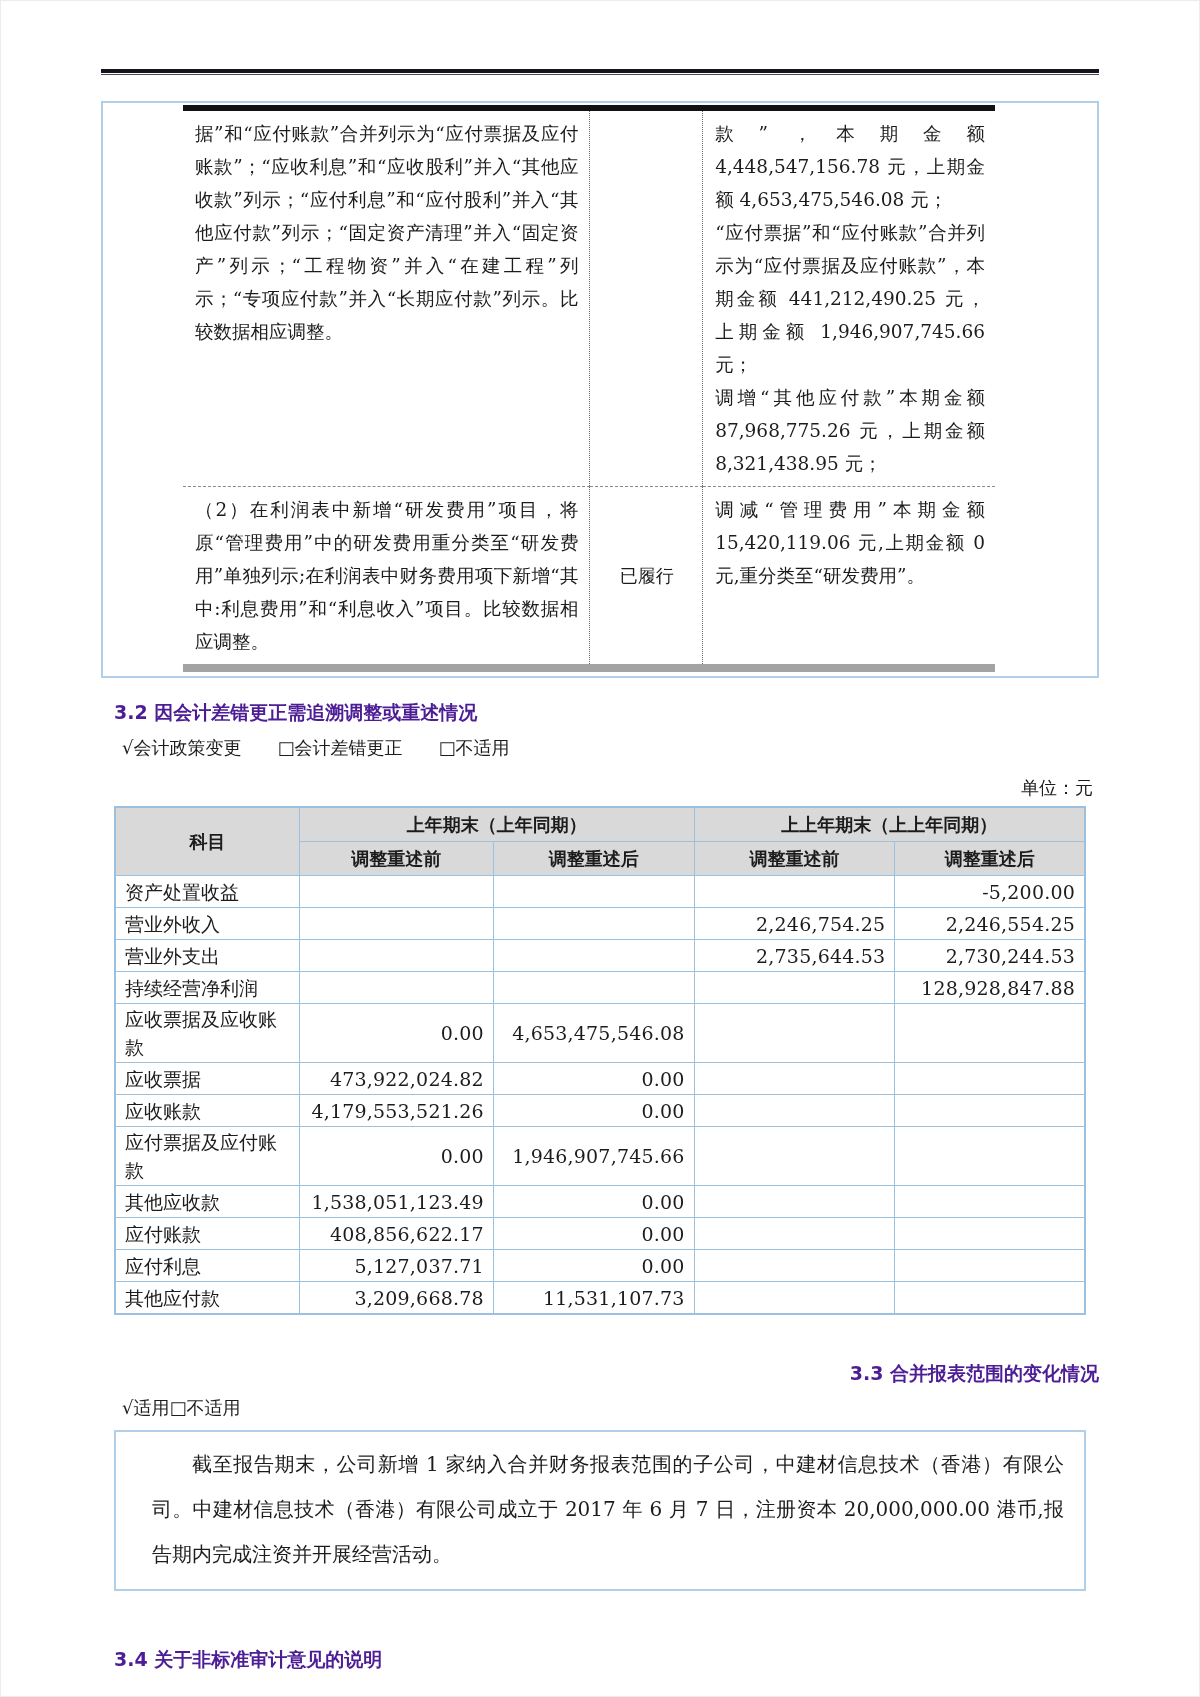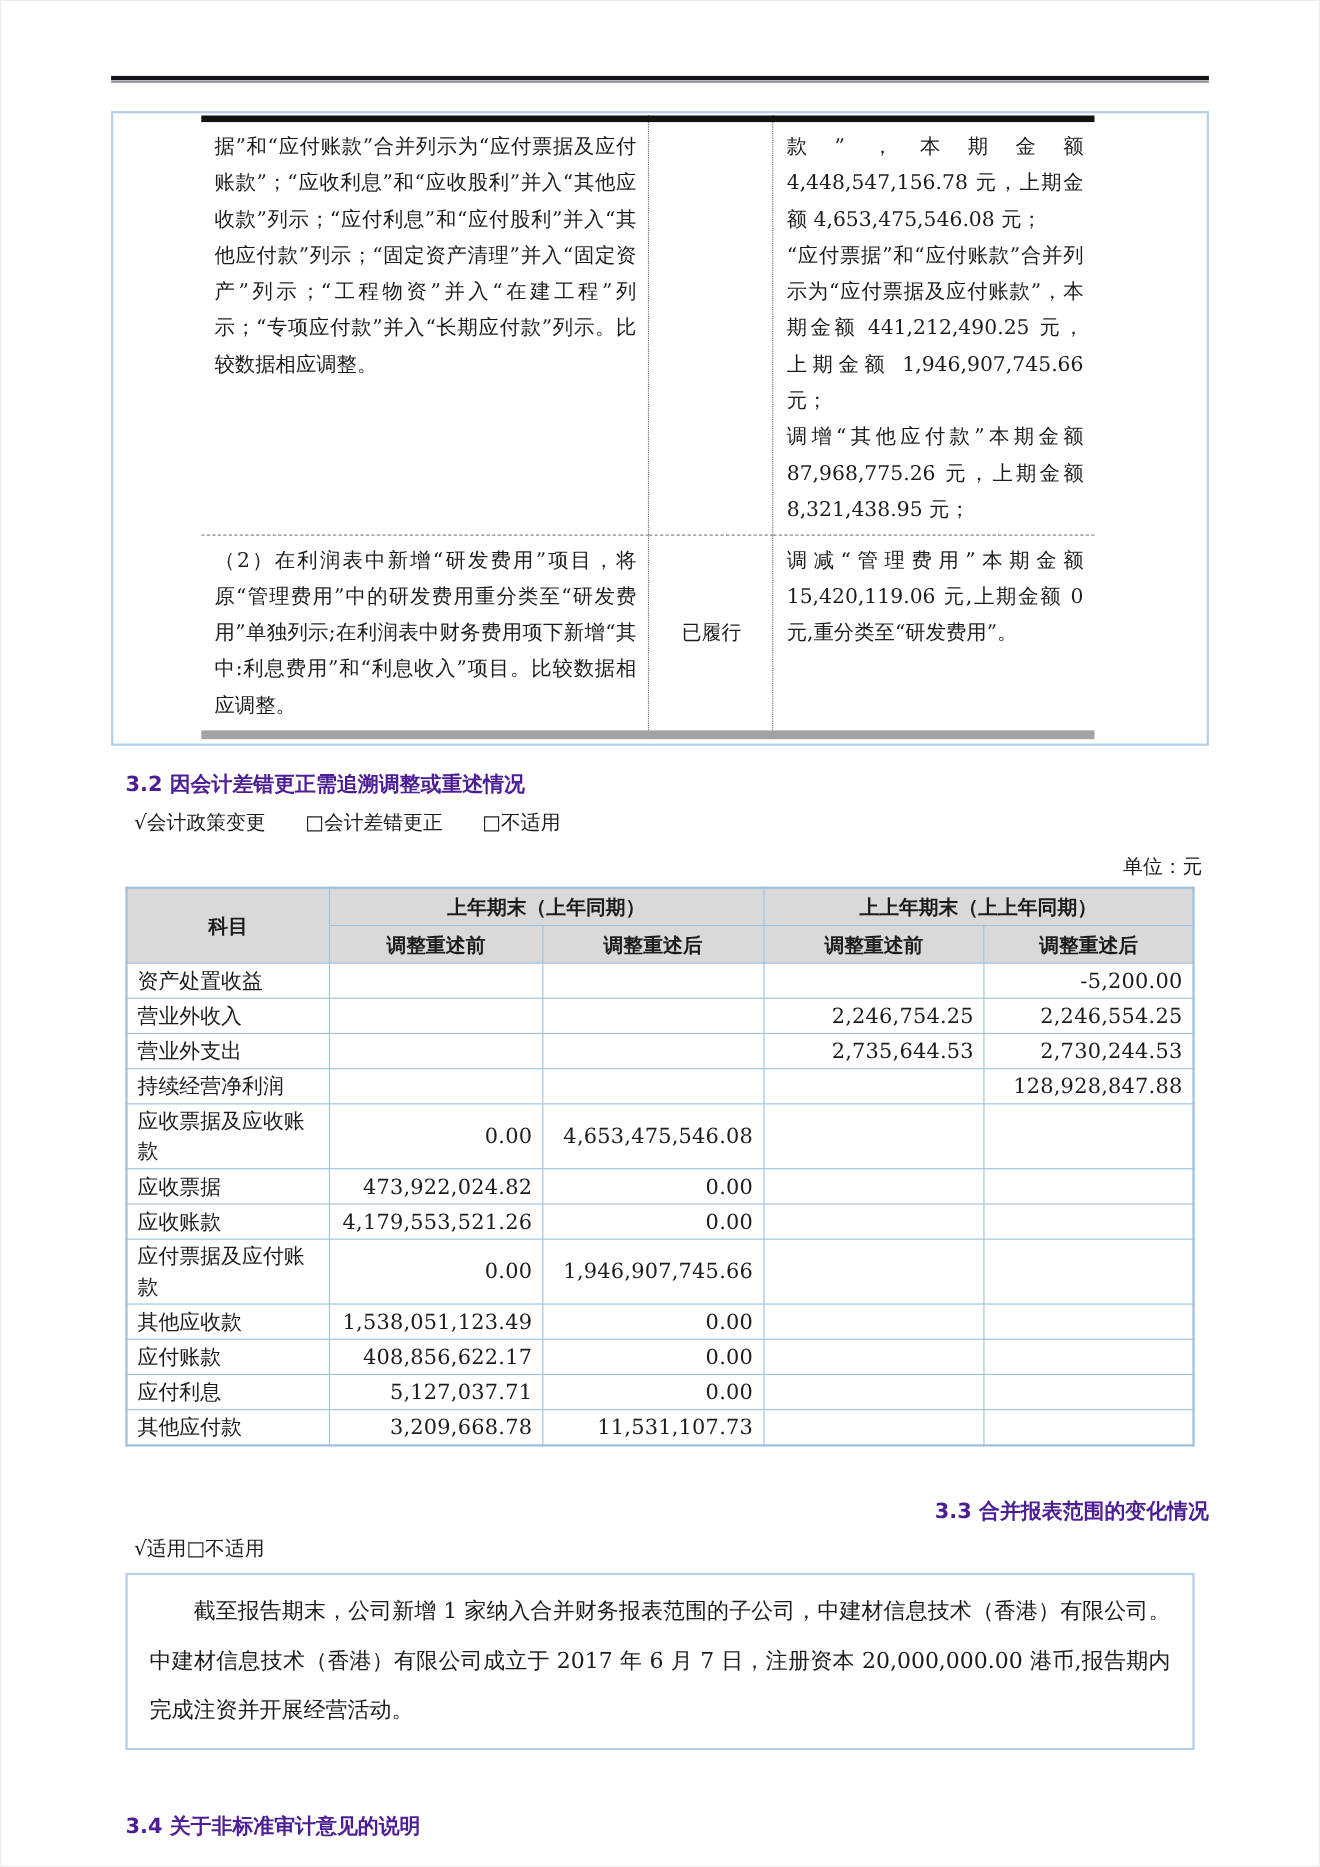--- a/index.html
+++ b/index.html
@@ -65,21 +65,21 @@
     padding:1px 9px; overflow:hidden;
   }
   .restate-table td.subj { text-align:left; line-height:28px; }
   .restate-table td.num  { text-align:right; letter-spacing:.2px; }
   col.c-subject { width:19%; }
   col.c-v1 { width:20%; } col.c-v2 { width:20.7%; }
   col.c-v3 { width:20.7%; } col.c-v4 { width:19.6%; }
 
   
   .scope-box { border:2px solid #b2cfe9; margin:10px 13px 0 13px;
-    padding:10px 20px 12px 20px; }
+    padding:10px 20px 12px 36px; }
   .scope-box p { margin:0; font-size:20px; line-height:45px;
     text-align:justify; text-indent:2em; }
 
   .s34 { margin-top:56px; }
 </style>
 </head>
 <body>
 
 <div class="page">
 

